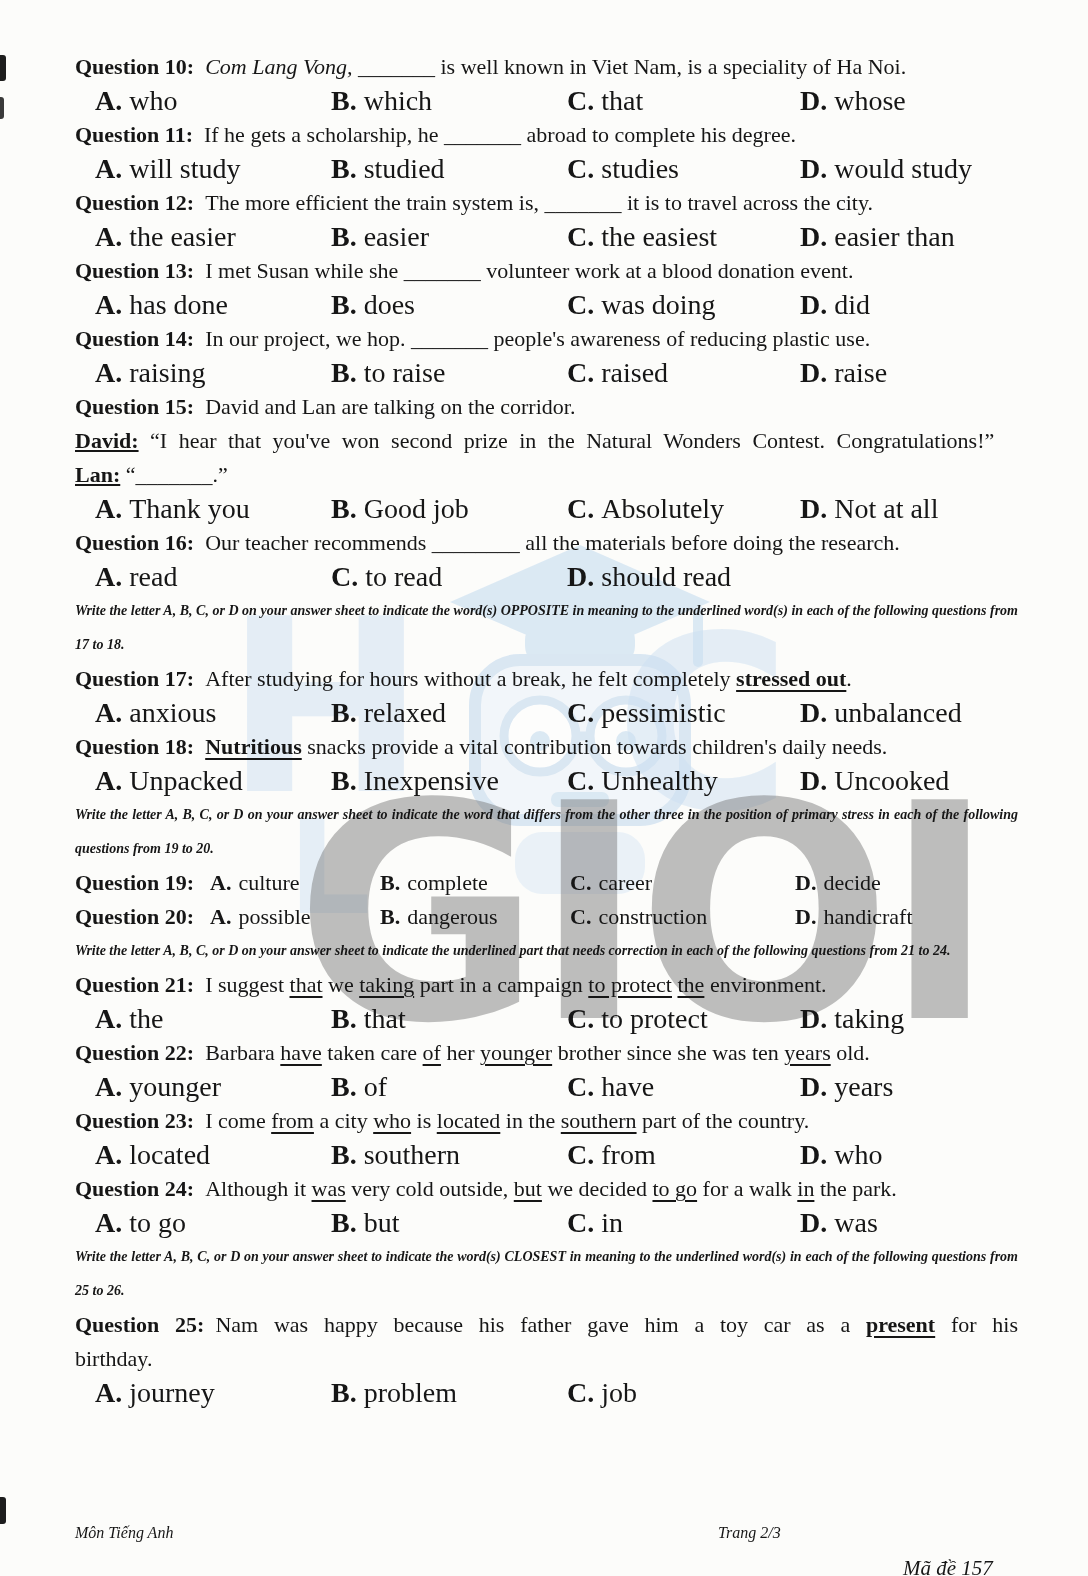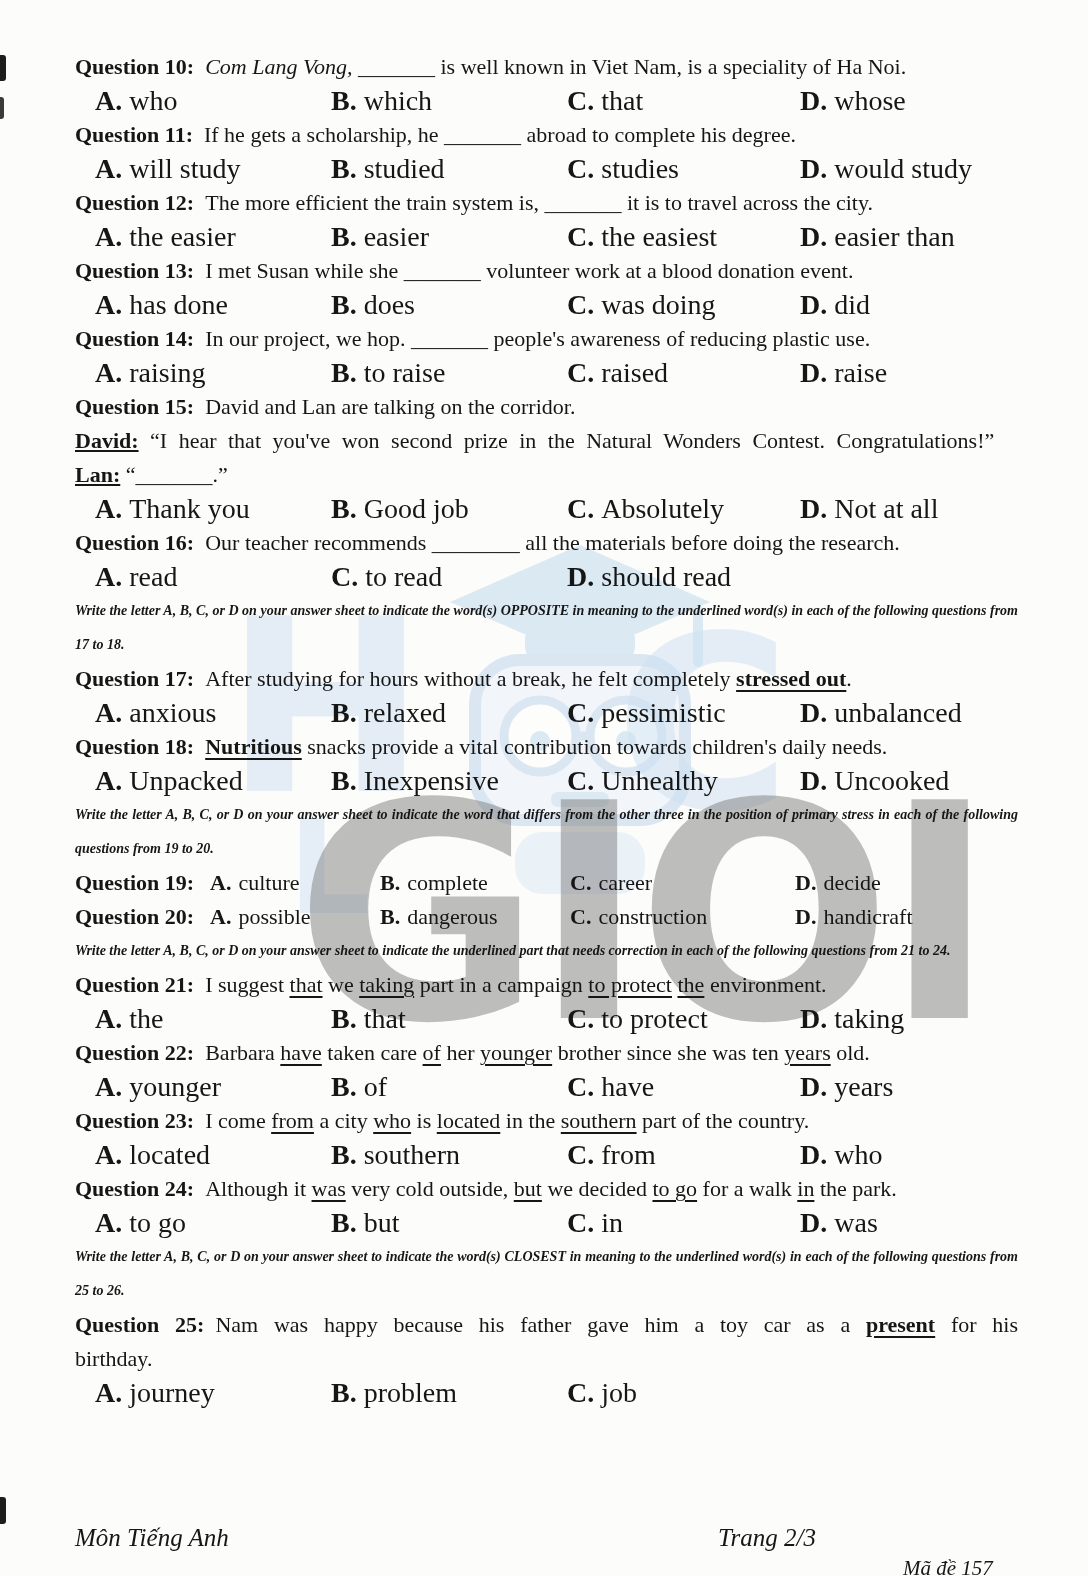--- a/index.html
+++ b/index.html
@@ -43,21 +43,21 @@
   }
   .opt{white-space:nowrap;}
   .opt-k{font-weight:bold;}
   .opt-t{margin-left:7px;}
   .s-n{}
   .s-i{font-style:italic;}
   .s-b{font-weight:bold;text-decoration:underline;}
   .s-u,.s-bu{text-decoration:underline;text-underline-offset:3.5px;text-decoration-thickness:1.6px;}
   .s-bu{font-weight:bold;}
   
-  .f-item{position:absolute;z-index:2;font-style:italic;font-size:25px;}
+  .f-item{position:absolute;z-index:2;font-style:italic;font-size:16px;}
   .f-left{left:75px;top:1524px;}
   .f-center{left:718px;top:1524px;}
   .f-right{left:903px;top:1556px;font-size:21px;}
 </style>
 </head>
 <body>
 
 <div class="page">
 
   <div class="watermark">

